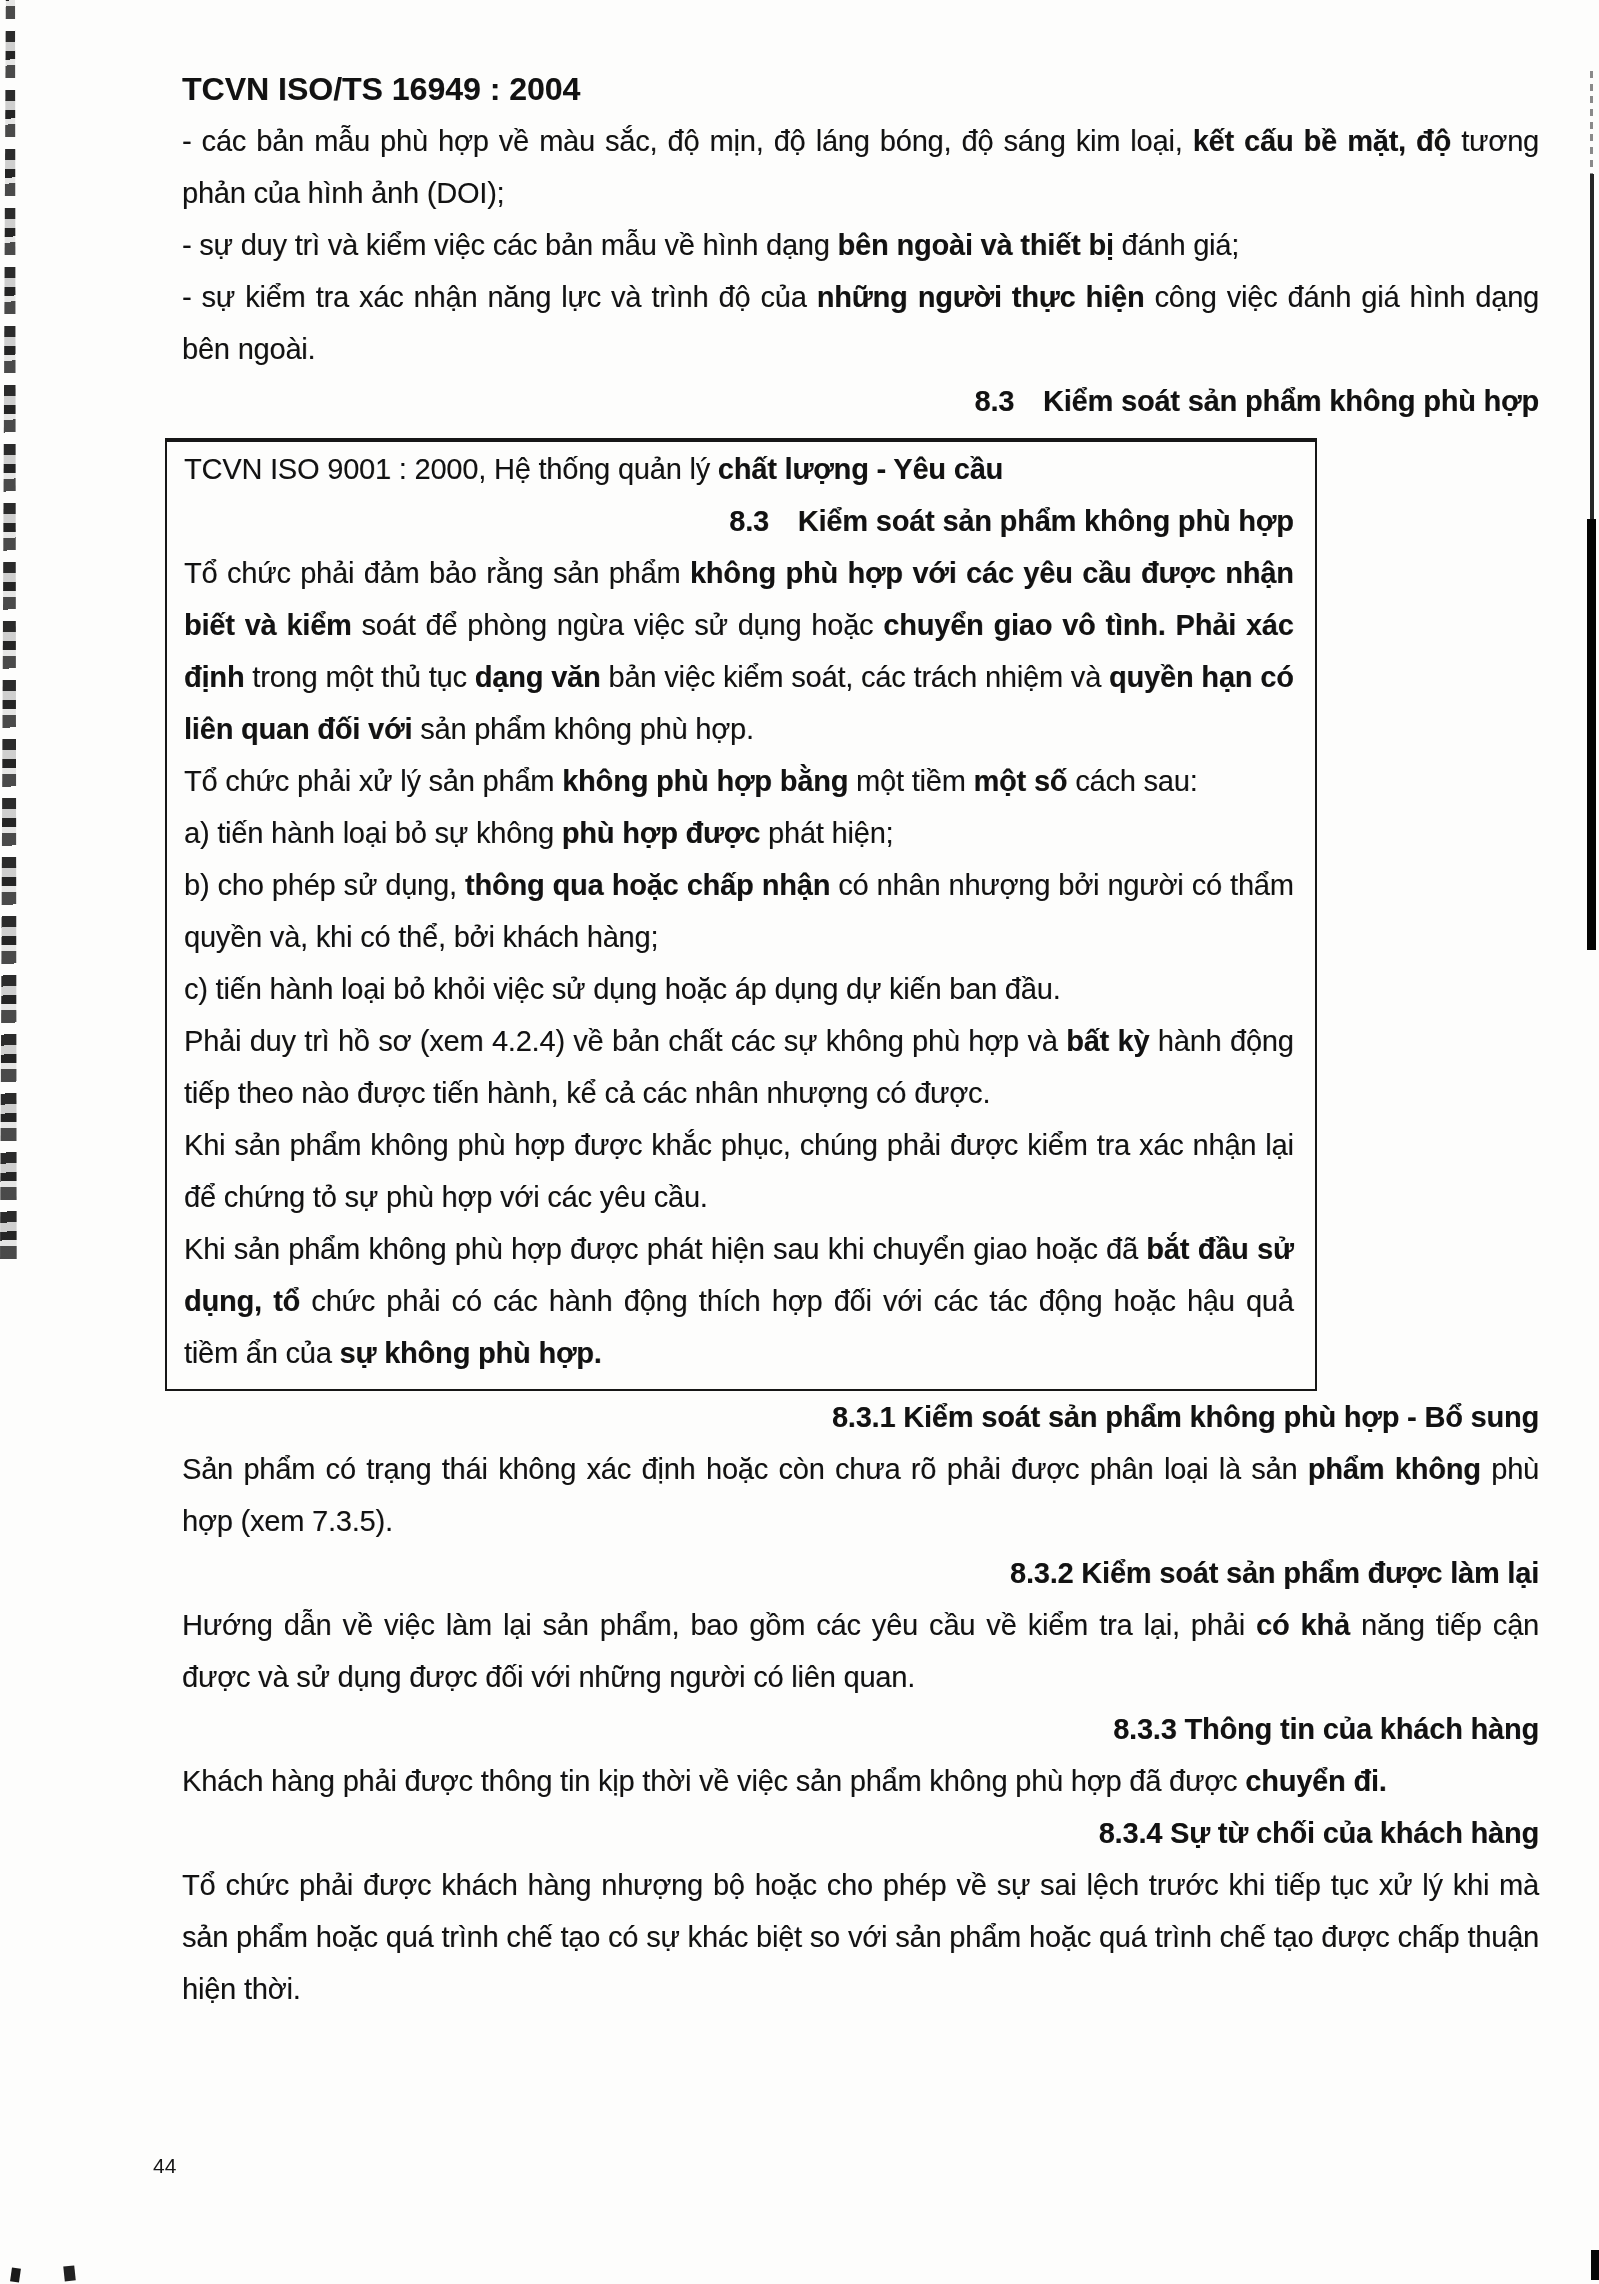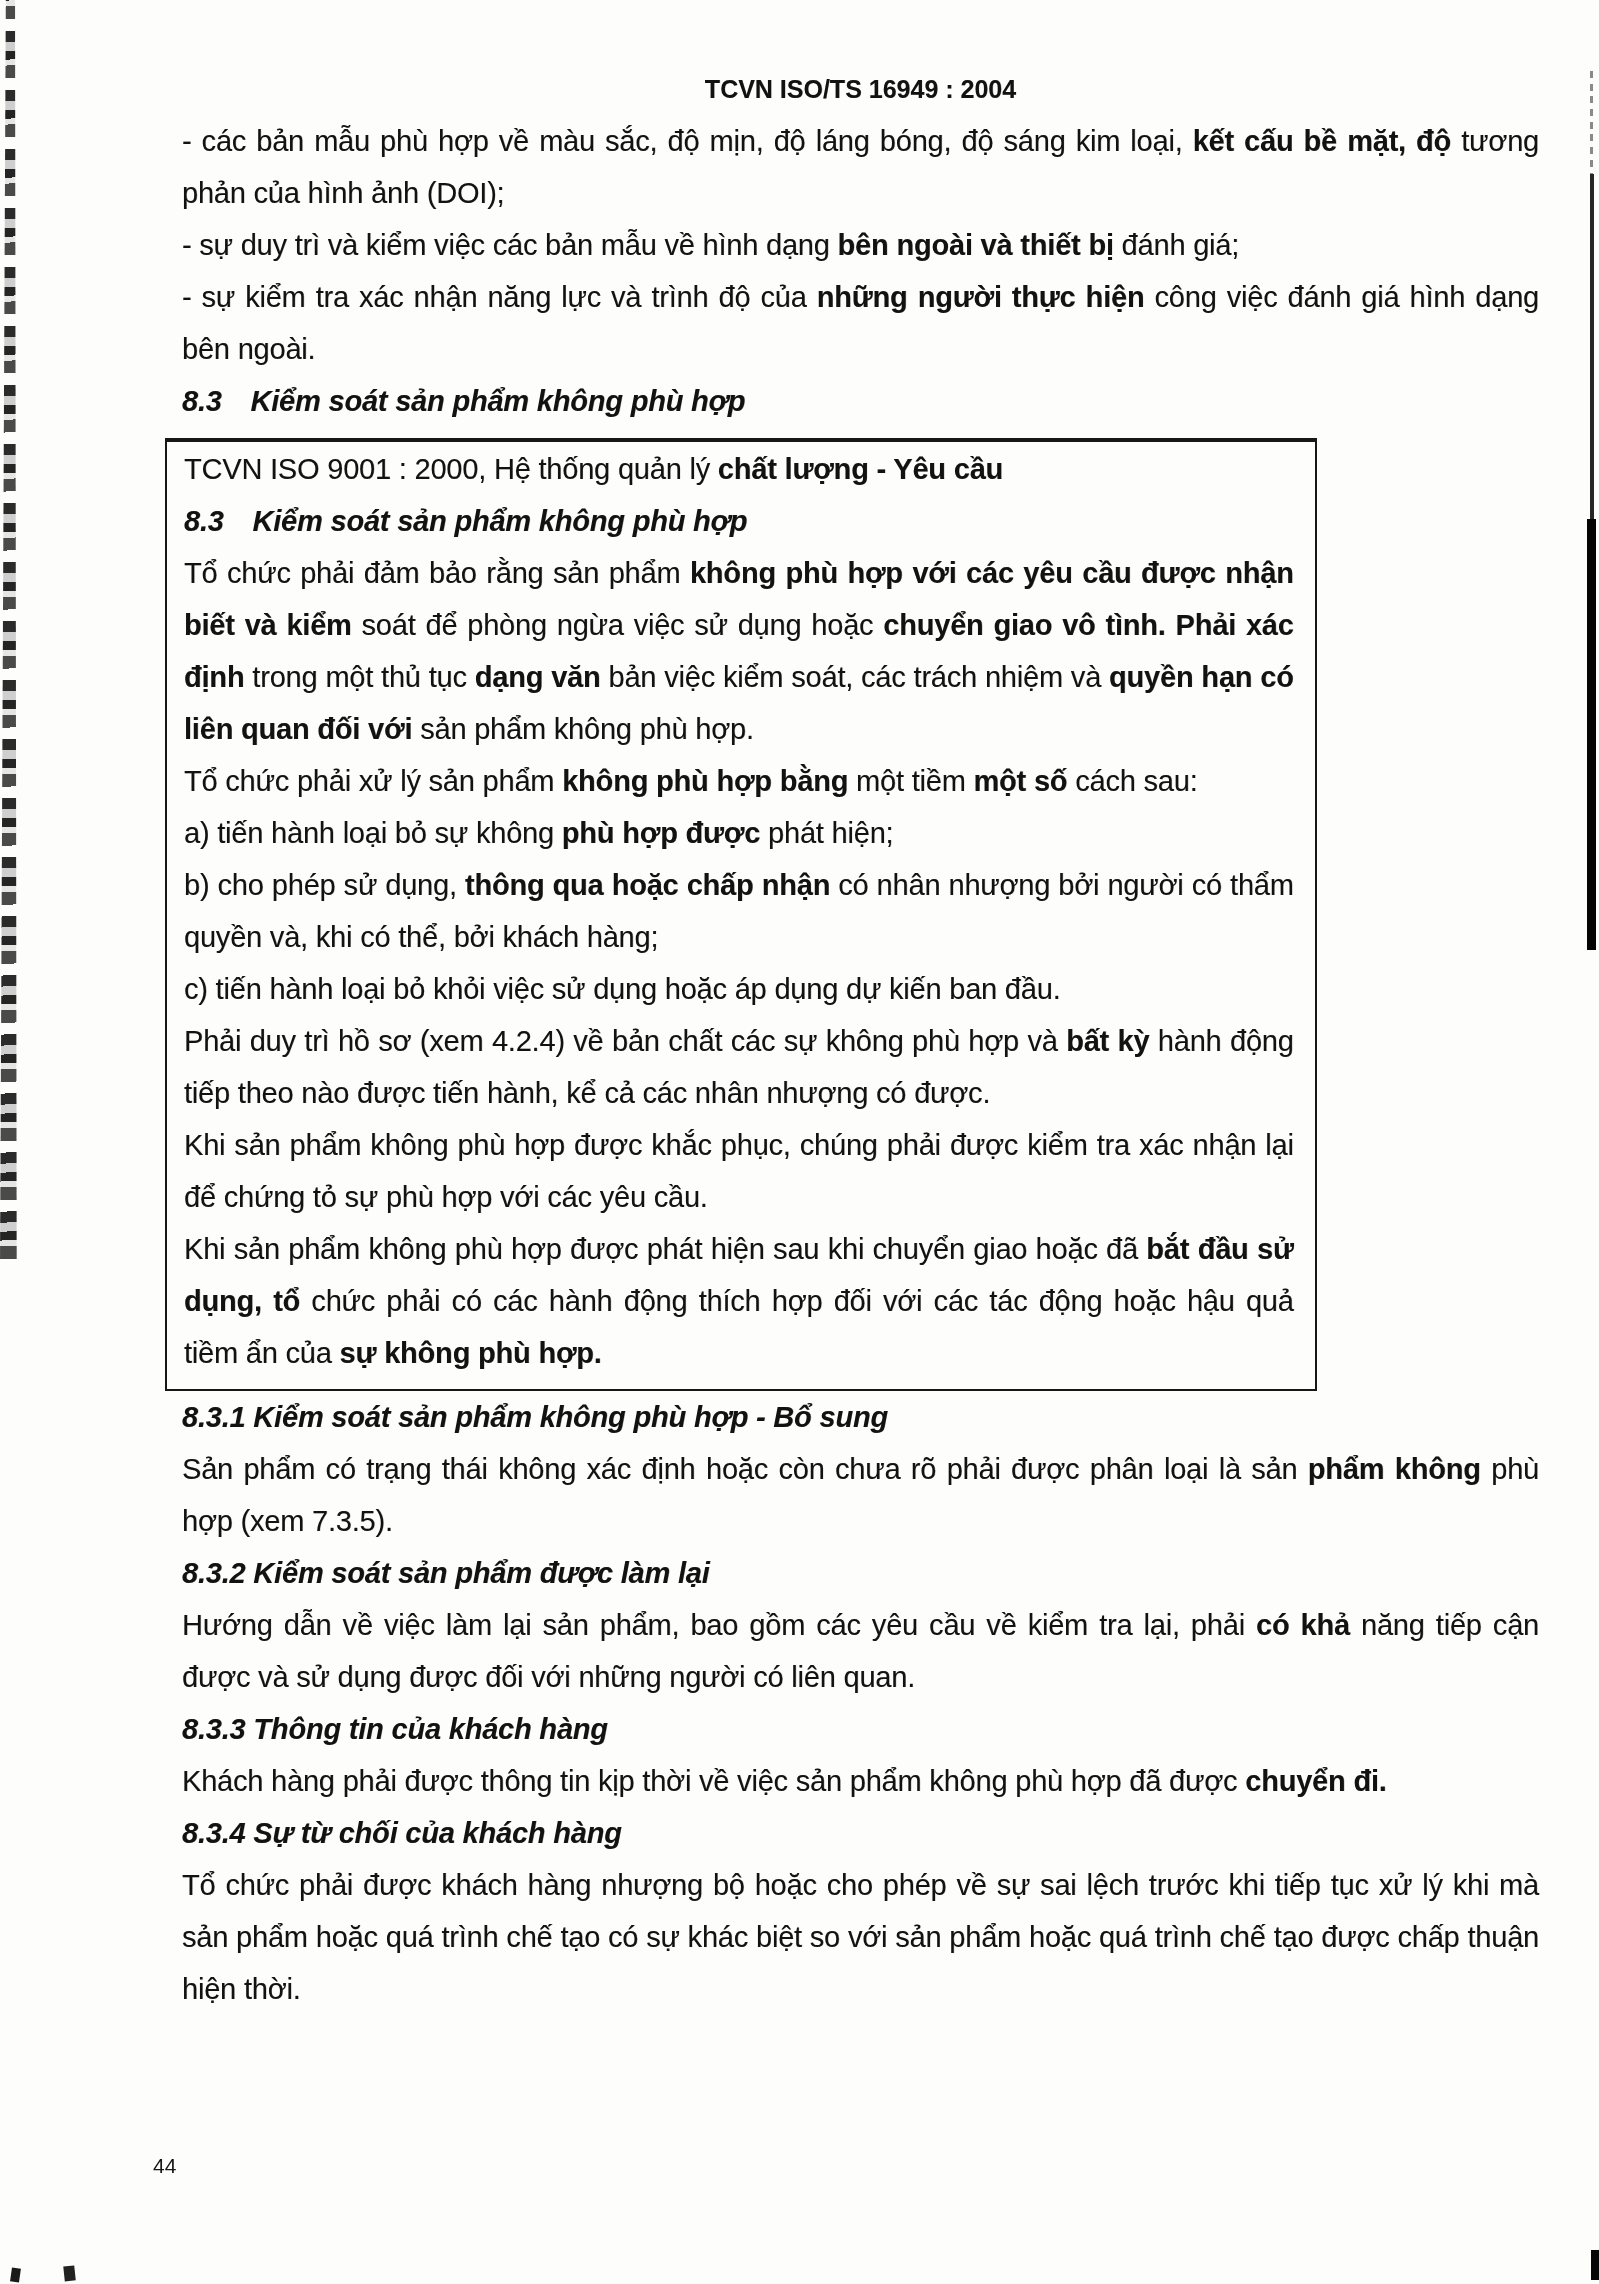--- a/index.html
+++ b/index.html
@@ -19,27 +19,27 @@
     top: 63px;
     width: 1357px;
     font-size: 29px;
     line-height: 52px;
     letter-spacing: -0.2px;
     text-align: justify;
     text-shadow: 0.4px 0.4px 0.6px rgba(0,0,0,0.30);
   }
   .doc-header {
     font-weight: 700;
-    font-size: 25px;
+    font-size: 32px;
     margin: 0 0 21.6px 0;
-    text-align: center;
+    text-align: left;
     letter-spacing: 0;
   }
   .content p { margin: 0; }
-  p.heading { font-weight: 700; text-align: left; font-style: italic; }
+  p.heading { font-weight: 700; text-align: right; }
   .b { font-weight: 700; margin-top: 32px; }
   .mt-lg { margin-top: 47px; }
   .quote-box {
     box-sizing: border-box;
     margin: 10.8px 0 0 -16.7px;
     width: 1152px;
     border: 2.9px solid #171717;
     border-top-width: 4.9px;
     padding: 1px 21.6px 9.8px 16.7px;
   }

